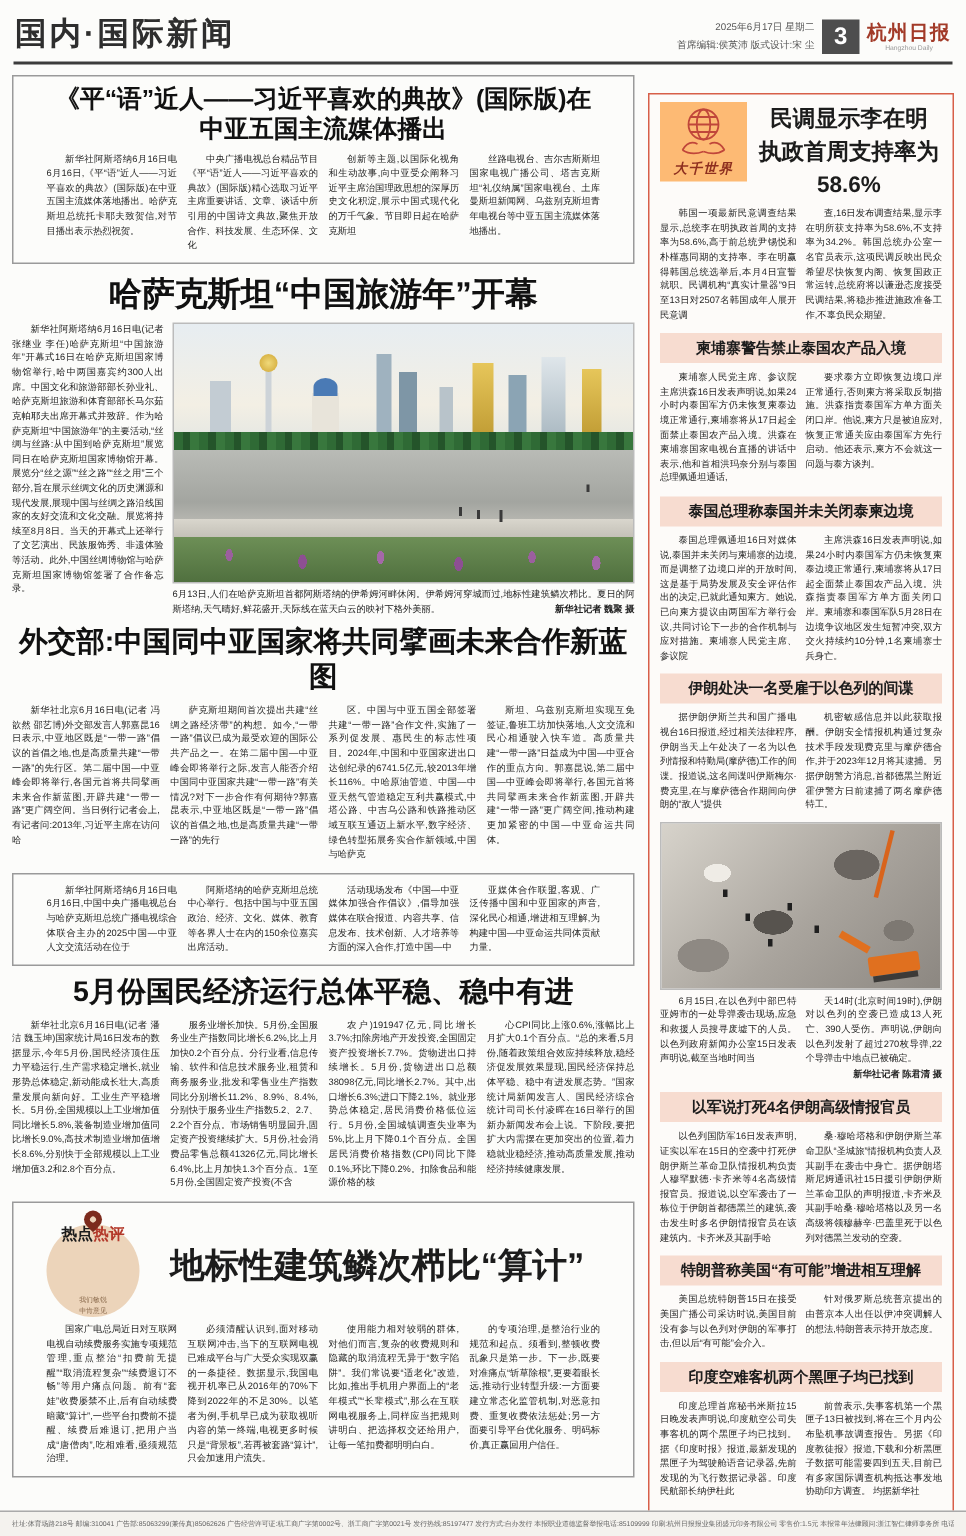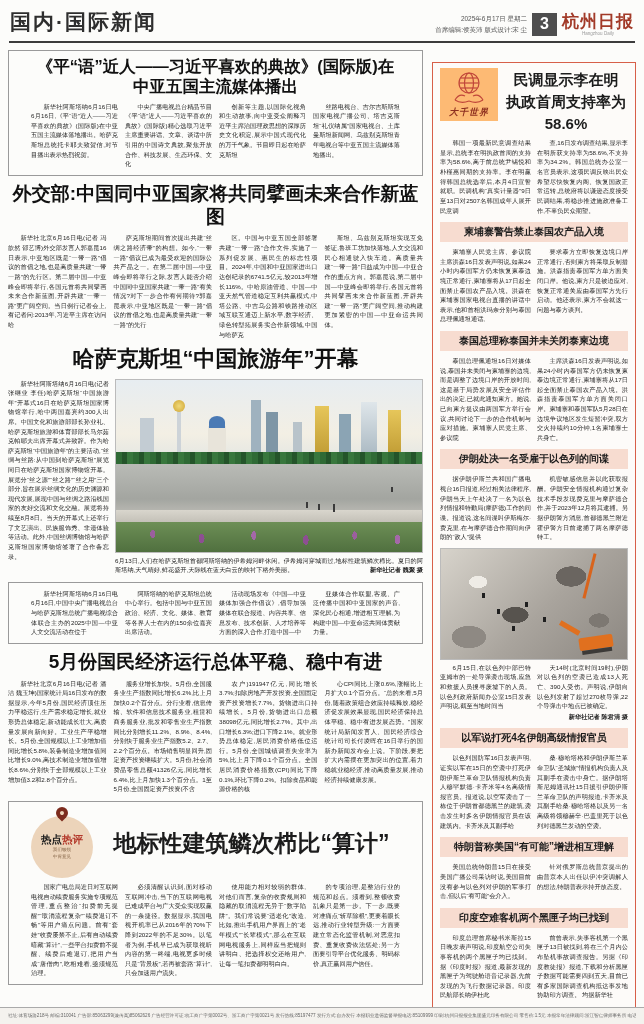--- a/index.html
+++ b/index.html
@@ -10,21 +10,21 @@
     position:relative; overflow:hidden; padding:6px 8px 0 8px;
   }
   
   .hdr { display:flex; align-items:flex-end; justify-content:space-between; padding:2px 2px 5px 2px; }
   .hdr-title { font-size:21px; font-weight:bold; letter-spacing:2px; color:#2e2e2e; }
   .hdr-right { display:flex; align-items:center; gap:5px; }
   .hdr-meta { text-align:right; font-size:6.5px; color:#555; line-height:1.7; }
   .hdr-pagenum { width:25px; height:23px; background:#4e4e4e; color:#fff; font-size:16px; font-weight:bold;
     display:flex; align-items:center; justify-content:center; }
   .masthead { text-align:center; line-height:1; }
-  .masthead .cn { font-family:"Liberation Serif","DejaVu Serif",serif; font-weight:bold; font-size:17px; color:#a23a28; letter-spacing:1px;}
+  .masthead .cn { font-family:"Liberation Serif","DejaVu Serif",serif; font-weight:bold; font-size:13px; color:#a23a28; letter-spacing:1px;}
   .masthead .en { font-size:4.5px; color:#999; margin-top:2px; }
   .hdr-rule { border-top:2.5px solid #3c3c3c; margin:0 1px 7px 1px; }
   
   .content { display:flex; gap:9px; }
   .colL { width:415px; flex:none; }
   .colR { flex:1; position:relative; border:1.5px solid #d75f49; padding:6px 7px 6px 7px; margin-top:12px; background:#fdfbf9; height:952px; overflow:hidden;}
   
   .art { margin-bottom:7px; }
   .boxed { border:1px solid #9a9a9a; padding:6px 22px; }
   .hl { text-align:center; font-weight:bold; color:#111; line-height:1.2; margin-bottom:5px; letter-spacing:0; }
@@ -52,21 +52,21 @@
     radial-gradient(6px 11px at 45% 45%, #a468a8 40%, transparent 41%),
     radial-gradient(7px 12px at 62% 60%, #8d4f92 40%, transparent 41%),
     radial-gradient(6px 10px at 78% 45%, #9b5f9e 40%, transparent 41%),
     radial-gradient(7px 12px at 92% 58%, #a468a8 40%, transparent 41%),
     linear-gradient(#6d8f56,#50703f); }
   .cap { font-size:6.2px; line-height:1.55; text-align:justify; margin-top:3px; color:#222; }
   .cap .credit { float:right; font-weight:bold; }
   
   .cm-head { display:flex; align-items:center; gap:10px; margin-bottom:4px; }
   .badge { position:relative; width:62px; height:62px; flex:none; background:#ecd4ba; border-radius:50%;
-    display:flex; flex-direction:column; align-items:center; justify-content:center; margin-top:8px;}
+    display:flex; flex-direction:column; align-items:center; justify-content:space-between; margin-top:8px;}
   .badge-pin { position:absolute; top:-9px; left:50%; transform:translateX(-50%); width:12px; height:12px;
     background:#7c2b1d; border-radius:50% 50% 50% 0; transform:translateX(-50%) rotate(-45deg); }
   .badge-pin::after{ content:""; position:absolute; left:4px; top:4px; width:4px; height:4px; border-radius:50%; background:#ecd4ba;}
   .badge-title { font-size:10.5px; font-weight:bold; }
   .badge-title .r { color:#b3382a; }
   .badge-sub { font-size:4.6px; color:#8a6a4c; line-height:1.5; text-align:center; }
   .cm-center { flex:1; text-align:center; }
   .cm-hl { font-size:23px; font-weight:bold; line-height:1.15; }
   .cm-by { font-size:7.5px; font-weight:bold; margin-top:4px; color:#333; }
   
@@ -124,30 +124,20 @@
 
     <div class="colL">
 
       <div class="art boxed">
         <div class="hl hl1">《平“语”近人——习近平喜欢的典故》(国际版)在中亚五国主流媒体播出</div>
         <div class="cols">
           <div class="c">新华社阿斯塔纳6月16日电 6月16日,《平“语”近人——习近平喜欢的典故》(国际版)在中亚五国主流媒体落地播出。哈萨克斯坦总统托卡耶夫致贺信,对节目播出表示热烈祝贺。</div>
           <div class="c">中央广播电视总台精品节目《平“语”近人——习近平喜欢的典故》(国际版)精心选取习近平主席重要讲话、文章、谈话中所引用的中国诗文典故,聚焦开放合作、科技发展、生态环保、文化</div>
           <div class="c">创新等主题,以国际化视角和生动故事,向中亚受众阐释习近平主席治国理政思想的深厚历史文化积淀,展示中国式现代化的万千气象。节目即日起在哈萨克斯坦</div>
           <div class="c">丝路电视台、吉尔吉斯斯坦国家电视广播公司、塔吉克斯坦“礼仪纳属”国家电视台、土库曼斯坦新闻网、乌兹别克斯坦青年电视台等中亚五国主流媒体落地播出。</div>
-        </div>
-      </div>
-
-      <div class="art">
-        <div class="hl hl2">外交部:中国同中亚国家将共同擘画未来合作新蓝图</div>
-        <div class="cols">
-          <div class="c">新华社北京6月16日电(记者 冯歆然 邵艺博)外交部发言人郭嘉昆16日表示,中亚地区既是“一带一路”倡议的首倡之地,也是高质量共建“一带一路”的先行区。第二届中国—中亚峰会即将举行,各国元首将共同擘画未来合作新蓝图,开辟共建“一带一路”更广阔空间。当日例行记者会上,有记者问:2013年,习近平主席在访问哈</div>
-          <div class="c">萨克斯坦期间首次提出共建“丝绸之路经济带”的构想。如今,“一带一路”倡议已成为最受欢迎的国际公共产品之一。在第二届中国—中亚峰会即将举行之际,发言人能否介绍中国同中亚国家共建“一带一路”有关情况?对下一步合作有何期待?郭嘉昆表示,中亚地区既是“一带一路”倡议的首倡之地,也是高质量共建“一带一路”的先行</div>
-          <div class="c">区。中国与中亚五国全部签署共建“一带一路”合作文件,实施了一系列促发展、惠民生的标志性项目。2024年,中国和中亚国家进出口达创纪录的6741.5亿元,较2013年增长116%。中哈原油管道、中国—中亚天然气管道稳定互利共赢模式,中塔公路、中吉乌公路和铁路推动区域互联互通迈上新水平,数字经济、绿色转型拓展务实合作新领域,中国与哈萨克</div>
-          <div class="c">斯坦、乌兹别克斯坦实现互免签证,鲁班工坊加快落地,人文交流和民心相通驶入快车道。高质量共建“一带一路”日益成为中国—中亚合作的重点方向。郭嘉昆说,第二届中国—中亚峰会即将举行,各国元首将共同擘画未来合作新蓝图,开辟共建“一带一路”更广阔空间,推动构建更加紧密的中国—中亚命运共同体。</div>
         </div>
       </div>
 
       <div class="art">
         <div class="hl hl3">哈萨克斯坦“中国旅游年”开幕</div>
         <div class="a3row">
           <div class="a3text">新华社阿斯塔纳6月16日电(记者 张继业 李任)哈萨克斯坦“中国旅游年”开幕式16日在哈萨克斯坦国家博物馆举行,哈中两国嘉宾约300人出席。中国文化和旅游部部长孙业礼、哈萨克斯坦旅游和体育部部长马尔茹克帕耶夫出席开幕式并致辞。作为哈萨克斯坦“中国旅游年”的主要活动,“丝绸与丝路:从中国到哈萨克斯坦”展览同日在哈萨克斯坦国家博物馆开幕。展览分“丝之源”“丝之路”“丝之用”三个部分,旨在展示丝绸文化的历史渊源和现代发展,展现中国与丝绸之路沿线国家的友好交流和文化交融。展览将持续至8月8日。当天的开幕式上还举行了文艺演出、民族服饰秀、非遗体验等活动。此外,中国丝绸博物馆与哈萨克斯坦国家博物馆签署了合作备忘录。</div>
           <div class="a3right">
             <div class="photo">
               <div class="ph-city">
@@ -175,20 +165,30 @@
               <div class="ph-flowers"></div>
             </div>
             <div class="cap">
               <span>6月13日,人们在哈萨克斯坦首都阿斯塔纳的伊希姆河畔休闲。伊希姆河穿城而过,地标性建筑鳞次栉比。夏日的阿斯塔纳,天气晴好,鲜花盛开,天际线在蓝天白云的映衬下格外美丽。</span>
               <span class="credit">新华社记者 魏聚 摄</span>
             </div>
           </div>
         </div>
       </div>
 
+      <div class="art">
+        <div class="hl hl2">外交部:中国同中亚国家将共同擘画未来合作新蓝图</div>
+        <div class="cols">
+          <div class="c">新华社北京6月16日电(记者 冯歆然 邵艺博)外交部发言人郭嘉昆16日表示,中亚地区既是“一带一路”倡议的首倡之地,也是高质量共建“一带一路”的先行区。第二届中国—中亚峰会即将举行,各国元首将共同擘画未来合作新蓝图,开辟共建“一带一路”更广阔空间。当日例行记者会上,有记者问:2013年,习近平主席在访问哈</div>
+          <div class="c">萨克斯坦期间首次提出共建“丝绸之路经济带”的构想。如今,“一带一路”倡议已成为最受欢迎的国际公共产品之一。在第二届中国—中亚峰会即将举行之际,发言人能否介绍中国同中亚国家共建“一带一路”有关情况?对下一步合作有何期待?郭嘉昆表示,中亚地区既是“一带一路”倡议的首倡之地,也是高质量共建“一带一路”的先行</div>
+          <div class="c">区。中国与中亚五国全部签署共建“一带一路”合作文件,实施了一系列促发展、惠民生的标志性项目。2024年,中国和中亚国家进出口达创纪录的6741.5亿元,较2013年增长116%。中哈原油管道、中国—中亚天然气管道稳定互利共赢模式,中塔公路、中吉乌公路和铁路推动区域互联互通迈上新水平,数字经济、绿色转型拓展务实合作新领域,中国与哈萨克</div>
+          <div class="c">斯坦、乌兹别克斯坦实现互免签证,鲁班工坊加快落地,人文交流和民心相通驶入快车道。高质量共建“一带一路”日益成为中国—中亚合作的重点方向。郭嘉昆说,第二届中国—中亚峰会即将举行,各国元首将共同擘画未来合作新蓝图,开辟共建“一带一路”更广阔空间,推动构建更加紧密的中国—中亚命运共同体。</div>
+        </div>
+      </div>
+
       <div class="art boxed">
         <div class="cols">
           <div class="c">新华社阿斯塔纳6月16日电 6月16日,中国中央广播电视总台与哈萨克斯坦总统广播电视综合体联合主办的2025中国—中亚人文交流活动在位于</div>
           <div class="c">阿斯塔纳的哈萨克斯坦总统中心举行。包括中国与中亚五国政治、经济、文化、媒体、教育等各界人士在内的150余位嘉宾出席活动。</div>
           <div class="c">活动现场发布《中国—中亚媒体加强合作倡议》,倡导加强媒体在联合报道、内容共享、信息发布、技术创新、人才培养等方面的深入合作,打造中国—中</div>
           <div class="c">亚媒体合作联盟,客观、广泛传播中国和中亚国家的声音,深化民心相通,增进相互理解,为构建中国—中亚命运共同体贡献力量。</div>
         </div>
       </div>
 
       <div class="art">

